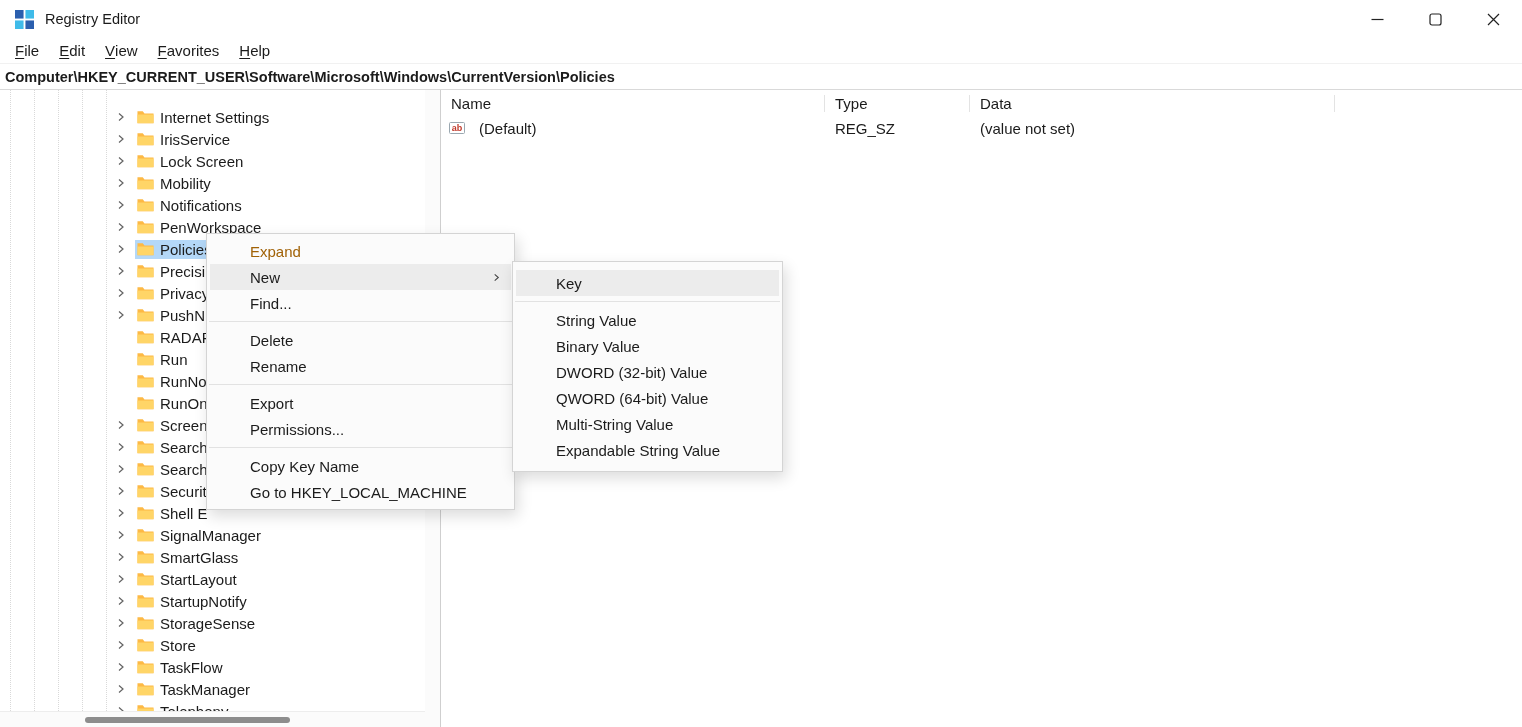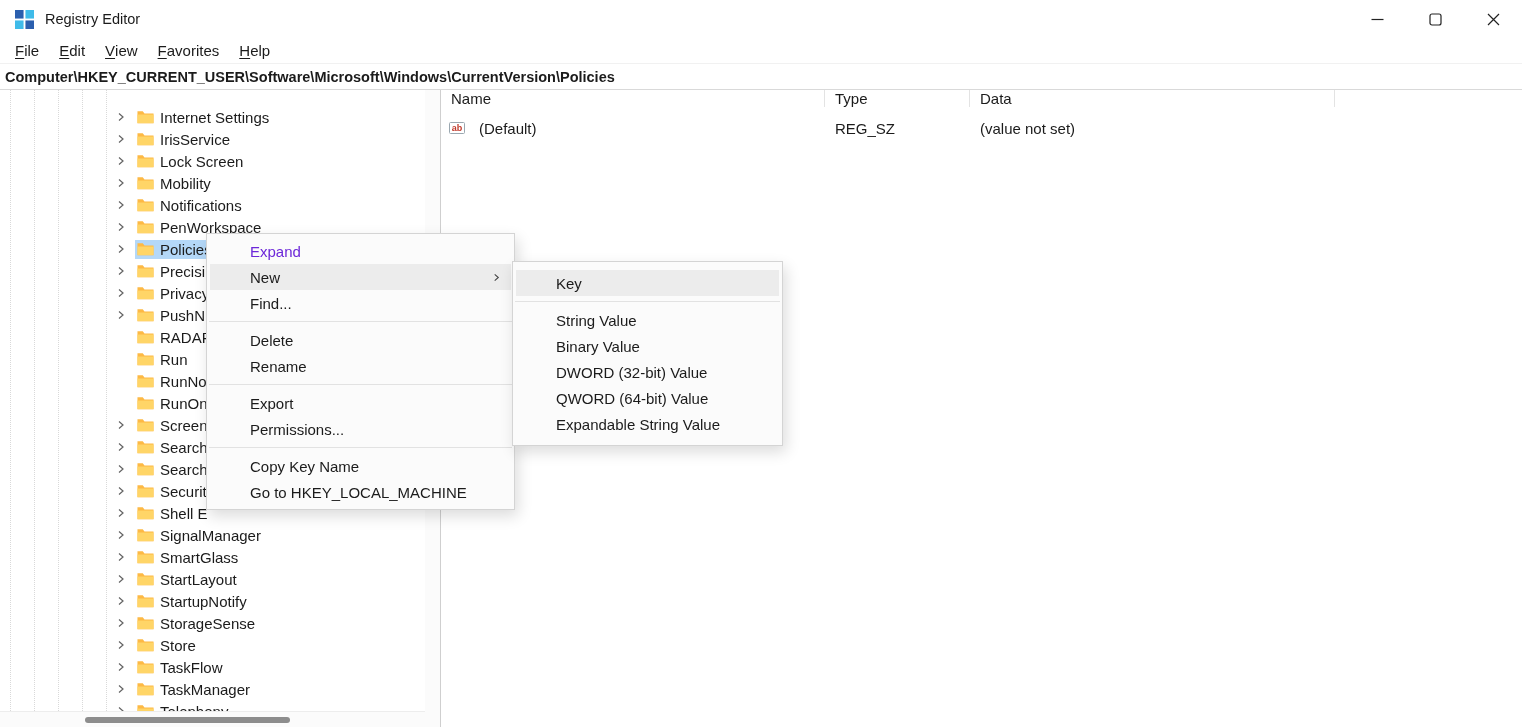--- a/index.html
+++ b/index.html
@@ -38,38 +38,38 @@
   .node{display:flex;align-items:center;padding:1px 4px 1px 2px;}
   .tree-row.selected .node{background:var(--sel,#b4d8f8);}
 
   .hscroll{position:absolute;left:0;width:425px;bottom:0;height:16px;background:#fbfbfb;border-top:1px solid #ededed;}
   .hthumb{position:absolute;left:85px;width:205px;top:5px;height:6px;border-radius:3px;background:var(--thumb,#8d8d8d);}
 
   .vstrip{position:absolute;left:425px;top:0;width:16px;bottom:0;background:#fbfbfb;border-right:1px solid #cfcfcf;}
 
   
   .list-pane{position:absolute;left:441px;right:0;top:0;bottom:0;background:#fff;}
-  .list-header{display:flex;height:27px;align-items:flex-start;}
+  .list-header{display:flex;height:27px;align-items:center;}
   .hcell{padding-left:10px;border-right:1px solid #e3e3e3;display:flex;align-items:center;}
   .c0{width:384px;}.c1{width:145px;}.c2{width:365px;}
   .list-row{display:flex;height:22px;align-items:center;}
   .cell{display:flex;align-items:center;overflow:hidden;white-space:nowrap;gap:8px;}
   .cell.n{width:384px;padding-left:8px;}
   .cell.t{width:145px;padding-left:10px;}
   .cell.d{width:365px;padding-left:10px;}
   .ab-icon{width:16px;height:16px;margin-right:6px;flex:none;}
 
   
   .ctx{position:absolute;left:206px;top:233px;width:309px;background:#fbfbfb;border:1px solid #d4d4d4;
     box-shadow:3px 6px 14px rgba(0,0,0,.14);padding:4px 0;z-index:10;}
   .submenu{position:absolute;left:512px;top:261px;width:271px;background:#fbfbfb;border:1px solid #d4d4d4;
     box-shadow:3px 6px 14px rgba(0,0,0,.14);padding:8px 0;z-index:11;}
   .mrow{height:26px;display:flex;align-items:center;padding:0 12px 0 40px;margin:0 3px;position:relative;}
   .mrow.hl{background:var(--mhl,#ececec);}
-  .mrow.disabled{color:#6d28d9;}
+  .mrow.disabled{color:#a16207;}
   .msep{height:1px;background:#e2e2e2;margin:5px 2px;}
   .sub-arrow{position:absolute;right:10px;width:9px;height:9px;}
 </style>
 </head>
 <body>
 
 <div class="window">
 
   <div class="titlebar">
     <svg class="app-icon" viewBox="0 0 20 20">
@@ -539,17 +539,20 @@
       <div class="mrow">
         <span>Binary Value</span>
       </div>
       <div class="mrow">
         <span>DWORD (32-bit) Value</span>
       </div>
       <div class="mrow">
         <span>QWORD (64-bit) Value</span>
       </div>
       <div class="mrow">
+        <span>Multi-String Value</span>
+      </div>
+      <div class="mrow">
         <span>Expandable String Value</span>
       </div>
     </div>
 
 </div>
 
 </body></html>

